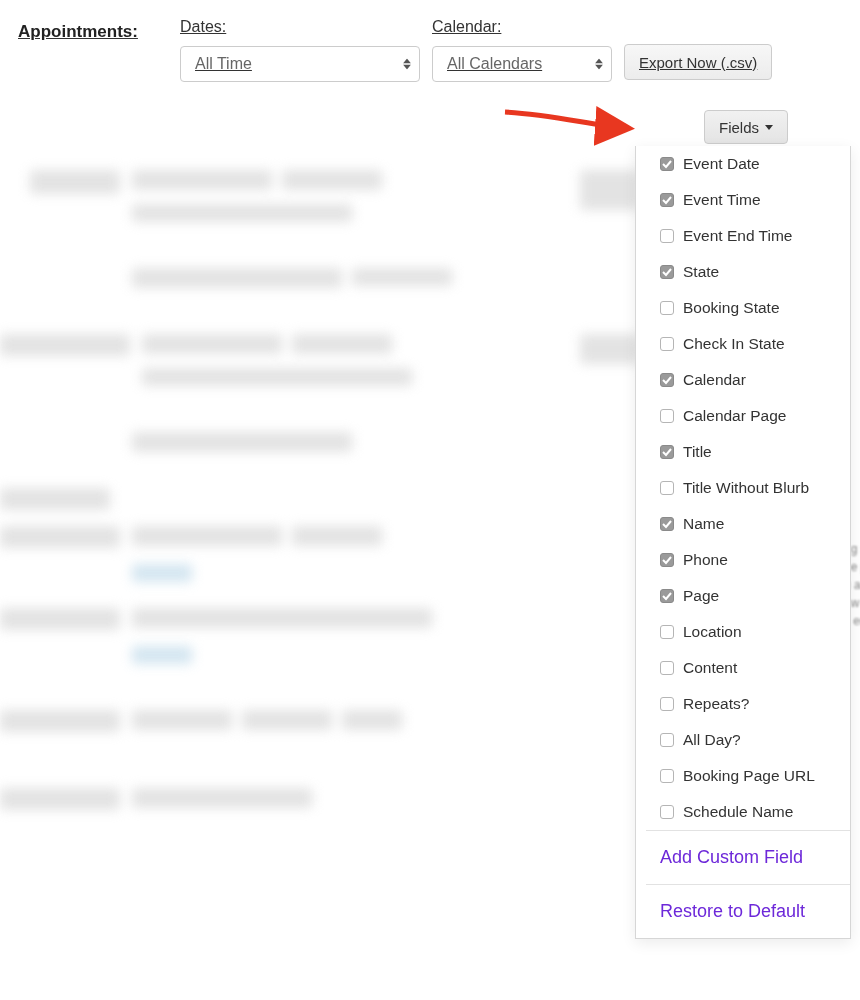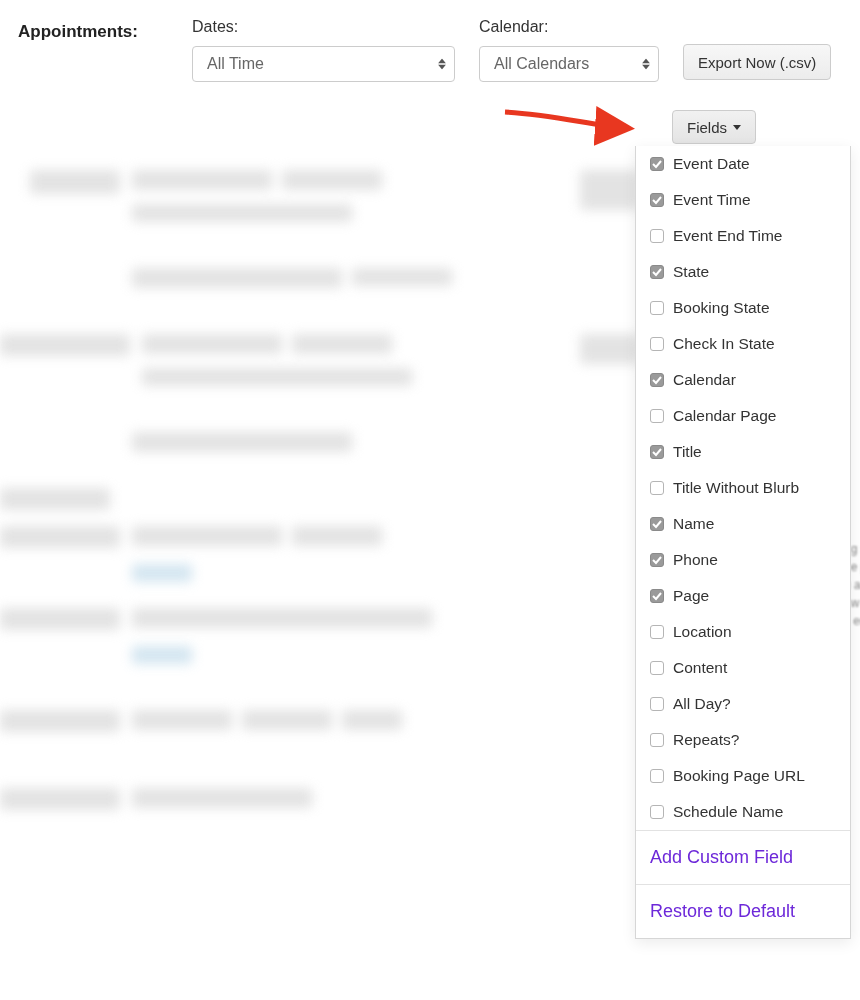--- a/index.html
+++ b/index.html
@@ -10,21 +10,22 @@
       background: #fff;
       width: 860px;
       height: 1000px;
       position: relative;
       overflow: hidden;
     }
     .header-row {
       display: flex;
       align-items: flex-start;
       padding: 18px 12px 0 18px;
-      gap: 24px;
+      gap: 12px;
+      text-decoration: underline;
     }
     .label-col {
       width: 150px;
       flex-shrink: 0;
       font-weight: 700;
       font-size: 17px;
       color: #222;
       padding-top: 4px;
     }
     .control-col {
@@ -41,21 +42,21 @@
       border-radius: 4px;
       padding: 0 30px 0 14px;
       background: #fff;
       font-size: 16px;
       position: relative;
       display: flex;
       align-items: center;
       color: #666;
       cursor: pointer;
     }
-    .select.dates { width: 263px; text-align: right; }
+    .select.dates { width: 240px; text-align: right; }
     .select.calendar { width: 180px; }
     .select .updown {
       position: absolute;
       right: 8px;
       top: 50%;
       transform: translateY(-50%);
       display: flex;
       flex-direction: column;
       gap: 1px;
       color: #555;
@@ -71,21 +72,21 @@
       display: inline-flex;
       align-items: center;
       cursor: pointer;
       background: linear-gradient(to bottom, #f7f7f7, #ececec);
     }
     .export-btn { align-self: flex-end; }
     .second-row {
       margin-top: 28px;
       display: flex;
       justify-content: flex-end;
-      padding-right: 104px;
+      padding-right: 72px;
       position: relative;
     }
     .fields-btn {
       background: linear-gradient(to bottom, #f1f1f1, #e4e4e4);
       height: 34px;
     }
     .fields-btn .caret {
       margin-left: 6px;
       display: inline-block;
       width: 0; height: 0;
@@ -116,20 +117,21 @@
     .b { background: #e0e0e0; border-radius: 1px; }
     .dropdown {
       position: absolute;
       top: 146px;
       right: 9px;
       width: 216px;
       background: #fff;
       border: 1px solid #d6d6d6;
       border-top: none;
       box-shadow: 0 4px 14px rgba(0,0,0,0.08);
+      padding-left: 10px;
     }
     .dd-item {
       display: flex;
       align-items: center;
       padding: 9px 14px;
       font-size: 15.5px;
       color: #333;
       cursor: pointer;
     }
     .cb {
@@ -398,25 +400,25 @@
     <div class="dd-item">
       <span class="cb"></span>
       <span>Location</span>
     </div>
     <div class="dd-item">
       <span class="cb"></span>
       <span>Content</span>
     </div>
     <div class="dd-item">
       <span class="cb"></span>
+      <span>Repeats?</span>
+    </div>
+    <div class="dd-item">
+      <span class="cb"></span>
       <span>All Day?</span>
-    </div>
-    <div class="dd-item">
-      <span class="cb"></span>
-      <span>Repeats?</span>
     </div>
     <div class="dd-item">
       <span class="cb"></span>
       <span>Booking Page URL</span>
     </div>
     <div class="dd-item">
       <span class="cb"></span>
       <span>Schedule Name</span>
     </div>
     <div class="dd-sep"></div>

